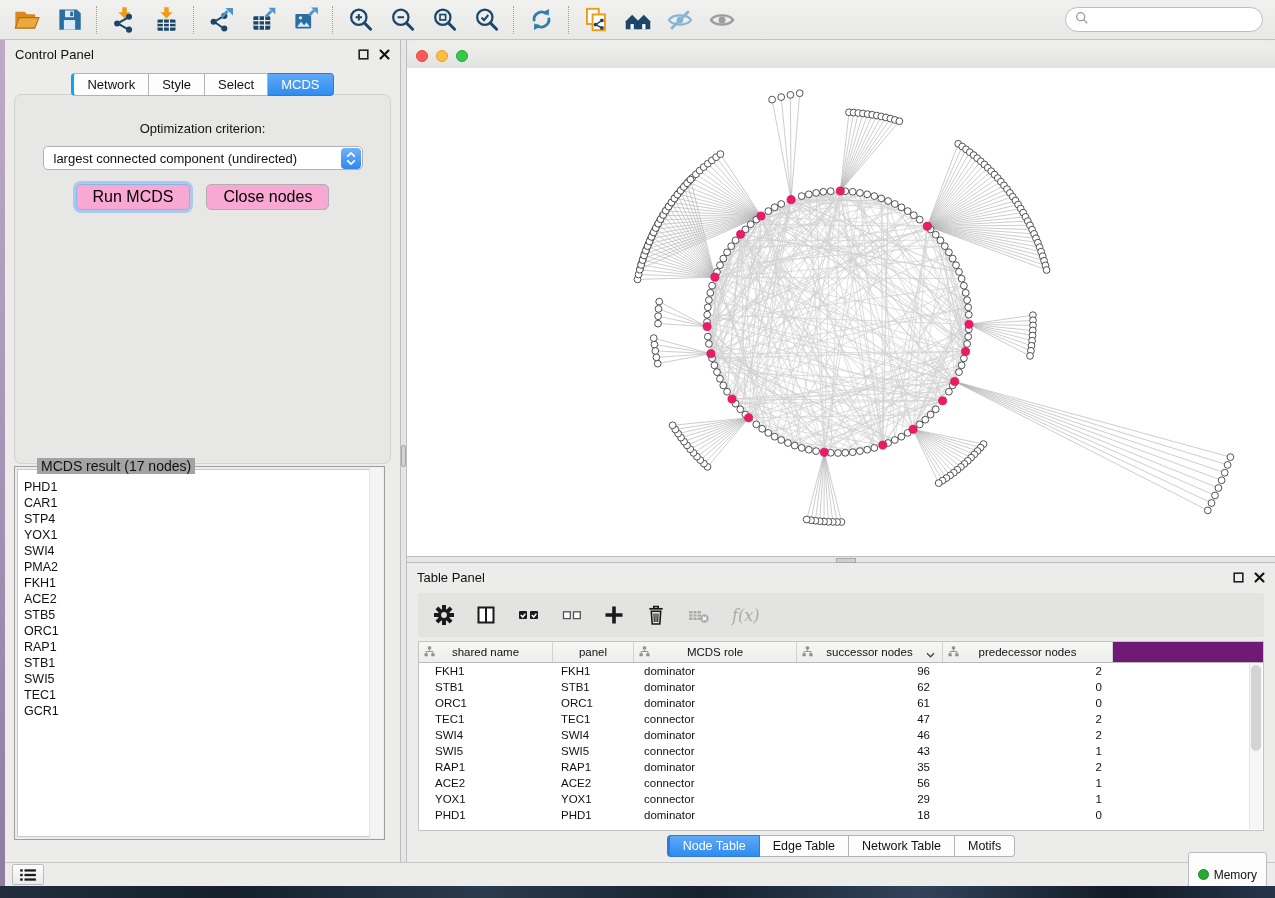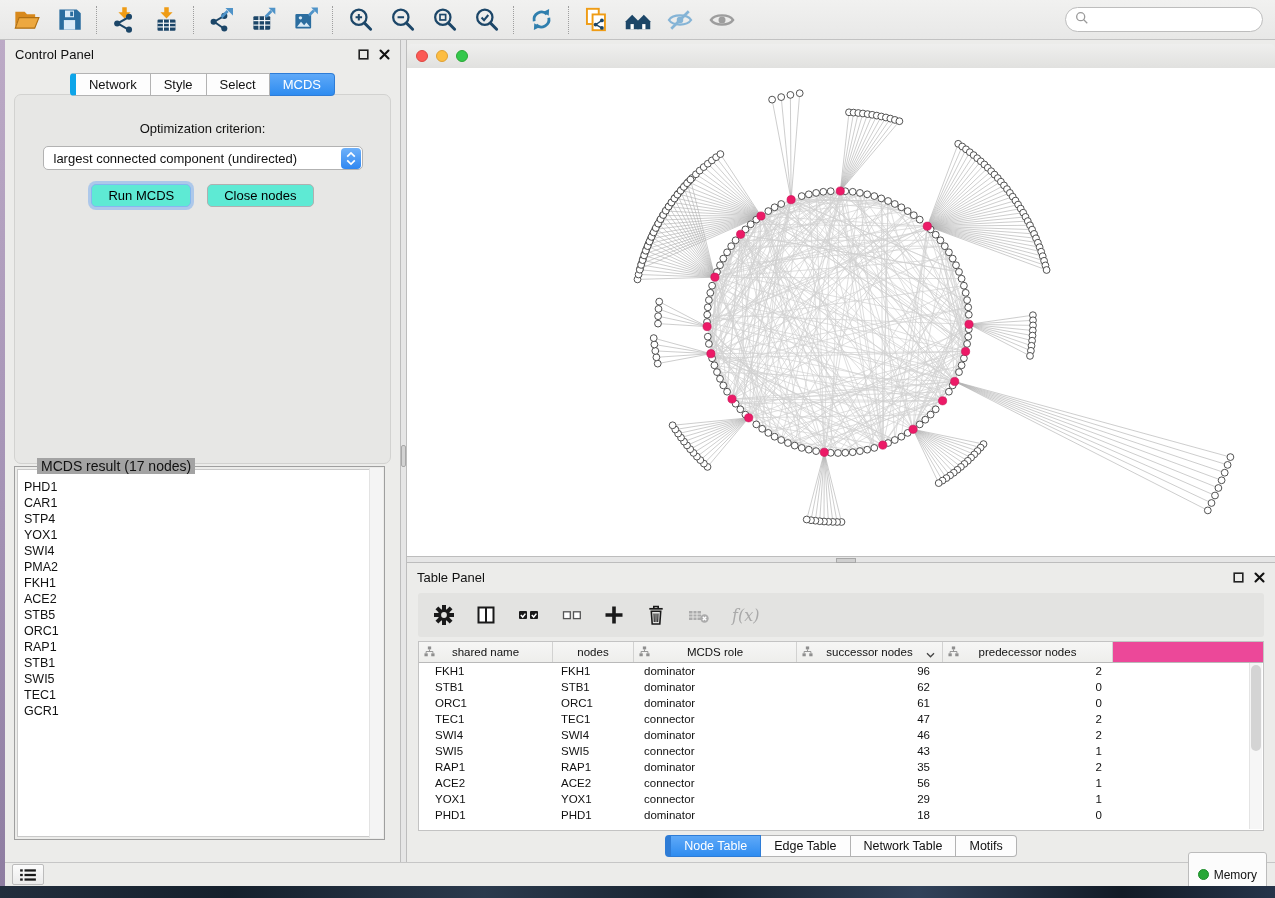--- a/index.html
+++ b/index.html
@@ -19,33 +19,33 @@
               background:linear-gradient(180deg,#bcaac6,#a492b5 55%,#8e7da1)}
   .wallpaper{position:absolute;left:0;top:886px;width:1275px;height:12px;
              background:linear-gradient(90deg,#222e3d,#15202c 18%,#2b3a4d 38%,#17222e 55%,#31425a 72%,#121b26 88%,#26344a)}
   
   .control-panel{position:absolute;left:5px;top:40px;width:395px;height:822px;background:#ececea}
   .panel-header{height:28px;display:flex;align-items:center;padding:0 10px;font-size:13px}
   .win-btns{margin-left:auto;display:flex;gap:10px;align-items:center}
   .win-btn{display:flex;align-items:center;cursor:pointer}
   .cp-tabs{position:absolute;top:33px;left:0;right:0;display:flex;justify-content:center;z-index:2}
   .seg-tab{font-size:13px;padding:3px 13px;background:#fdfdfd;border:1px solid #b3b3b3;border-left:none;cursor:pointer}
-  .seg-tab.first{border-left:6px solid #0ea5e9;border-radius:4px 0 0 4px}
+  .seg-tab.first{border-left:3px solid #0ea5e9;border-radius:4px 0 0 4px}
   .seg-tab.last{border-radius:0 4px 4px 0}
   .seg-tab.active{background:linear-gradient(#5fa9f8,#2e8cf0);border-color:#2e7cd6;color:#fff}
   .cp-inner{position:absolute;left:9px;right:9px;top:54px;height:368px;background:#e7e7e5;
             border:1px solid #d2d2d0;border-radius:7px}
   .opt-label{text-align:center;margin-top:26px;font-size:13px}
   .select-box{margin:10px auto 0;width:320px;height:24px;background:#fff;border:1px solid #b2b2b2;
               border-radius:5px;display:flex;align-items:center;box-sizing:border-box;cursor:pointer}
   .select-text{flex:1;font-size:13px;padding-left:10px;white-space:nowrap}
   .select-stepper{width:20px;height:21px;margin-right:1px;border-radius:4px;
                   background:linear-gradient(#6fb1f9,#2f87f1);display:flex;align-items:center;justify-content:center}
   .btn-row{display:flex;justify-content:center;gap:16px;margin-top:14px}
-  .btn{font-size:13px;padding:3px 16px;background:#5eead4;border:1px solid #b0b0b0;border-radius:5px;cursor:pointer;font-family:inherit}
+  .btn{font-size:16px;padding:3px 16px;background:#f9a8d4;border:1px solid #b0b0b0;border-radius:5px;cursor:pointer;font-family:inherit}
   .btn.focused{border-color:#85b7ef;box-shadow:0 0 0 3px rgba(116,169,240,.5)}
   .group-box{position:absolute;left:9px;width:369px;top:426px;height:372px;border:1px solid #9f9f9f}
   .group-title{position:absolute;top:-9px;left:22px;background:#a3a3a3;padding:0 4px;font-size:14px;z-index:2}
   .mcds-list{position:absolute;left:2px;right:2px;top:2px;bottom:2px;background:#fff;
              border:1px solid #c9c9c9;overflow:hidden;padding-top:9px;box-sizing:border-box}
   .mcds-scroll{position:absolute;top:1px;bottom:1px;right:1px;width:13px;background:#f4f4f4;border-left:1px solid #e3e3e3;cursor:pointer}
   .mcds-item{font-size:12.5px;line-height:16px;padding-left:6px}
   
   .v-splitter{position:absolute;left:400px;top:40px;width:7px;height:822px;background:#e6e6e6;
               border-left:1px solid #bdbdbd;border-right:1px solid #bdbdbd;box-sizing:border-box}
@@ -66,21 +66,21 @@
               border-top:1px solid #bdbdbd;border-bottom:1px solid #bdbdbd;box-sizing:border-box}
   .h-handle{position:absolute;left:429px;top:1px;width:18px;height:3px;background:#cfcfcf;border:1px solid #a8a8a8;cursor:row-resize}
   
   .table-panel{position:absolute;top:523px;left:0;right:0;height:299px;background:#ececea}
   .tp-toolbar{margin:2px 11px 0;height:44px;background:#e3e3e1;border-radius:3px;
               display:flex;align-items:center;gap:18px;padding-left:14px}
   .tp-icon{display:flex;align-items:flex-start;cursor:pointer}
   .tp-icon.disabled{cursor:default}
   .tp-table{position:absolute;left:11px;right:11px;top:78px;height:188px;background:#fff;
             border:1px solid #c3c3c3;overflow:hidden}
-  .thead{display:flex;height:20px;border-bottom:1px solid #b9b9b9;font-size:11.5px;background:#ec4899}
+  .thead{display:flex;height:20px;border-bottom:1px solid #b9b9b9;font-size:11.5px;background:#701a75}
   .th{position:relative;display:flex;align-items:center;justify-content:center;
       background:linear-gradient(#f6f6f5,#eeeeec);border-right:1px solid #d2d2d1;box-sizing:border-box;cursor:pointer}
   .th .colicon{position:absolute;left:5px;top:4px}
   .th .sortchev{position:absolute;right:7px;top:7px}
   .trow{display:flex;height:16px;font-size:11.5px;align-items:center}
   .td{box-sizing:border-box;overflow:hidden;white-space:nowrap}
   .td.c0{padding-left:16px}.td.c1{padding-left:8px}.td.c2{padding-left:10px}
   .td.c3{text-align:right;padding-right:13px}.td.c4{text-align:right;padding-right:11px}
   .tp-scroll{position:absolute;right:1px;top:21px;bottom:1px;width:12px;background:#f6f6f6;border-left:1px solid #e4e4e4;cursor:pointer}
   .tp-thumb{position:absolute;left:1px;right:1px;top:2px;height:86px;background:#d4d4d4;border-radius:5px}
@@ -1234,21 +1234,21 @@
                 <g fill="#8f8f8f">
                   <rect x="4.2" y="0.5" width="3.6" height="3.2"></rect>
                   <rect x="0.5" y="8" width="3.6" height="3.2"></rect>
                   <rect x="7.9" y="8" width="3.6" height="3.2"></rect>
                 </g>
                 <path d="M6 3.7v2.1M2.3 8V6h7.4v2" stroke="#8f8f8f" fill="none"></path>
               </svg></span>
             <span>shared name</span>
           </div>
           <div class="th" style="width: 81px;">
-            <span>nodes</span>
+            <span>panel</span>
           </div>
           <div class="th" style="width: 163px;">
             <span class="colicon"><svg width="11" height="11" viewBox="0 0 12 12">
                 <g fill="#8f8f8f">
                   <rect x="4.2" y="0.5" width="3.6" height="3.2"></rect>
                   <rect x="0.5" y="8" width="3.6" height="3.2"></rect>
                   <rect x="7.9" y="8" width="3.6" height="3.2"></rect>
                 </g>
                 <path d="M6 3.7v2.1M2.3 8V6h7.4v2" stroke="#8f8f8f" fill="none"></path>
               </svg></span>

